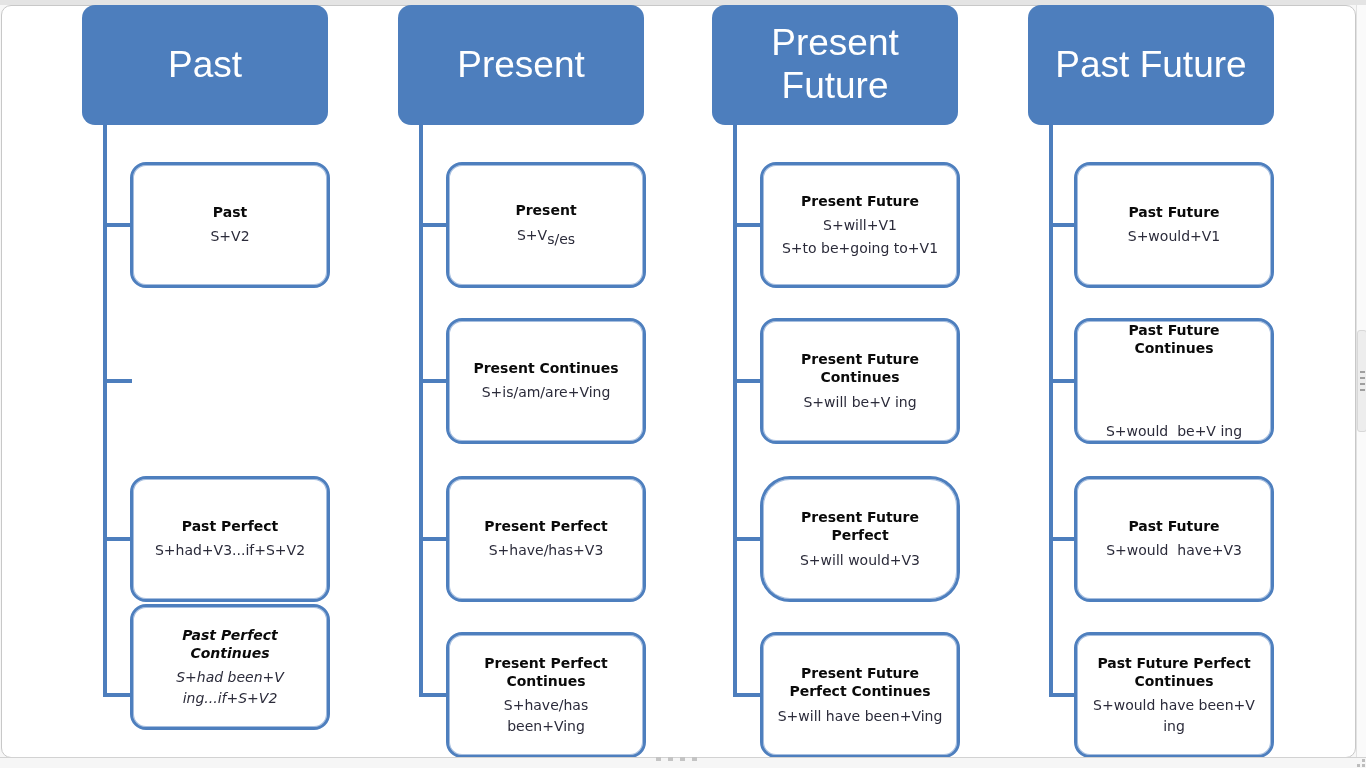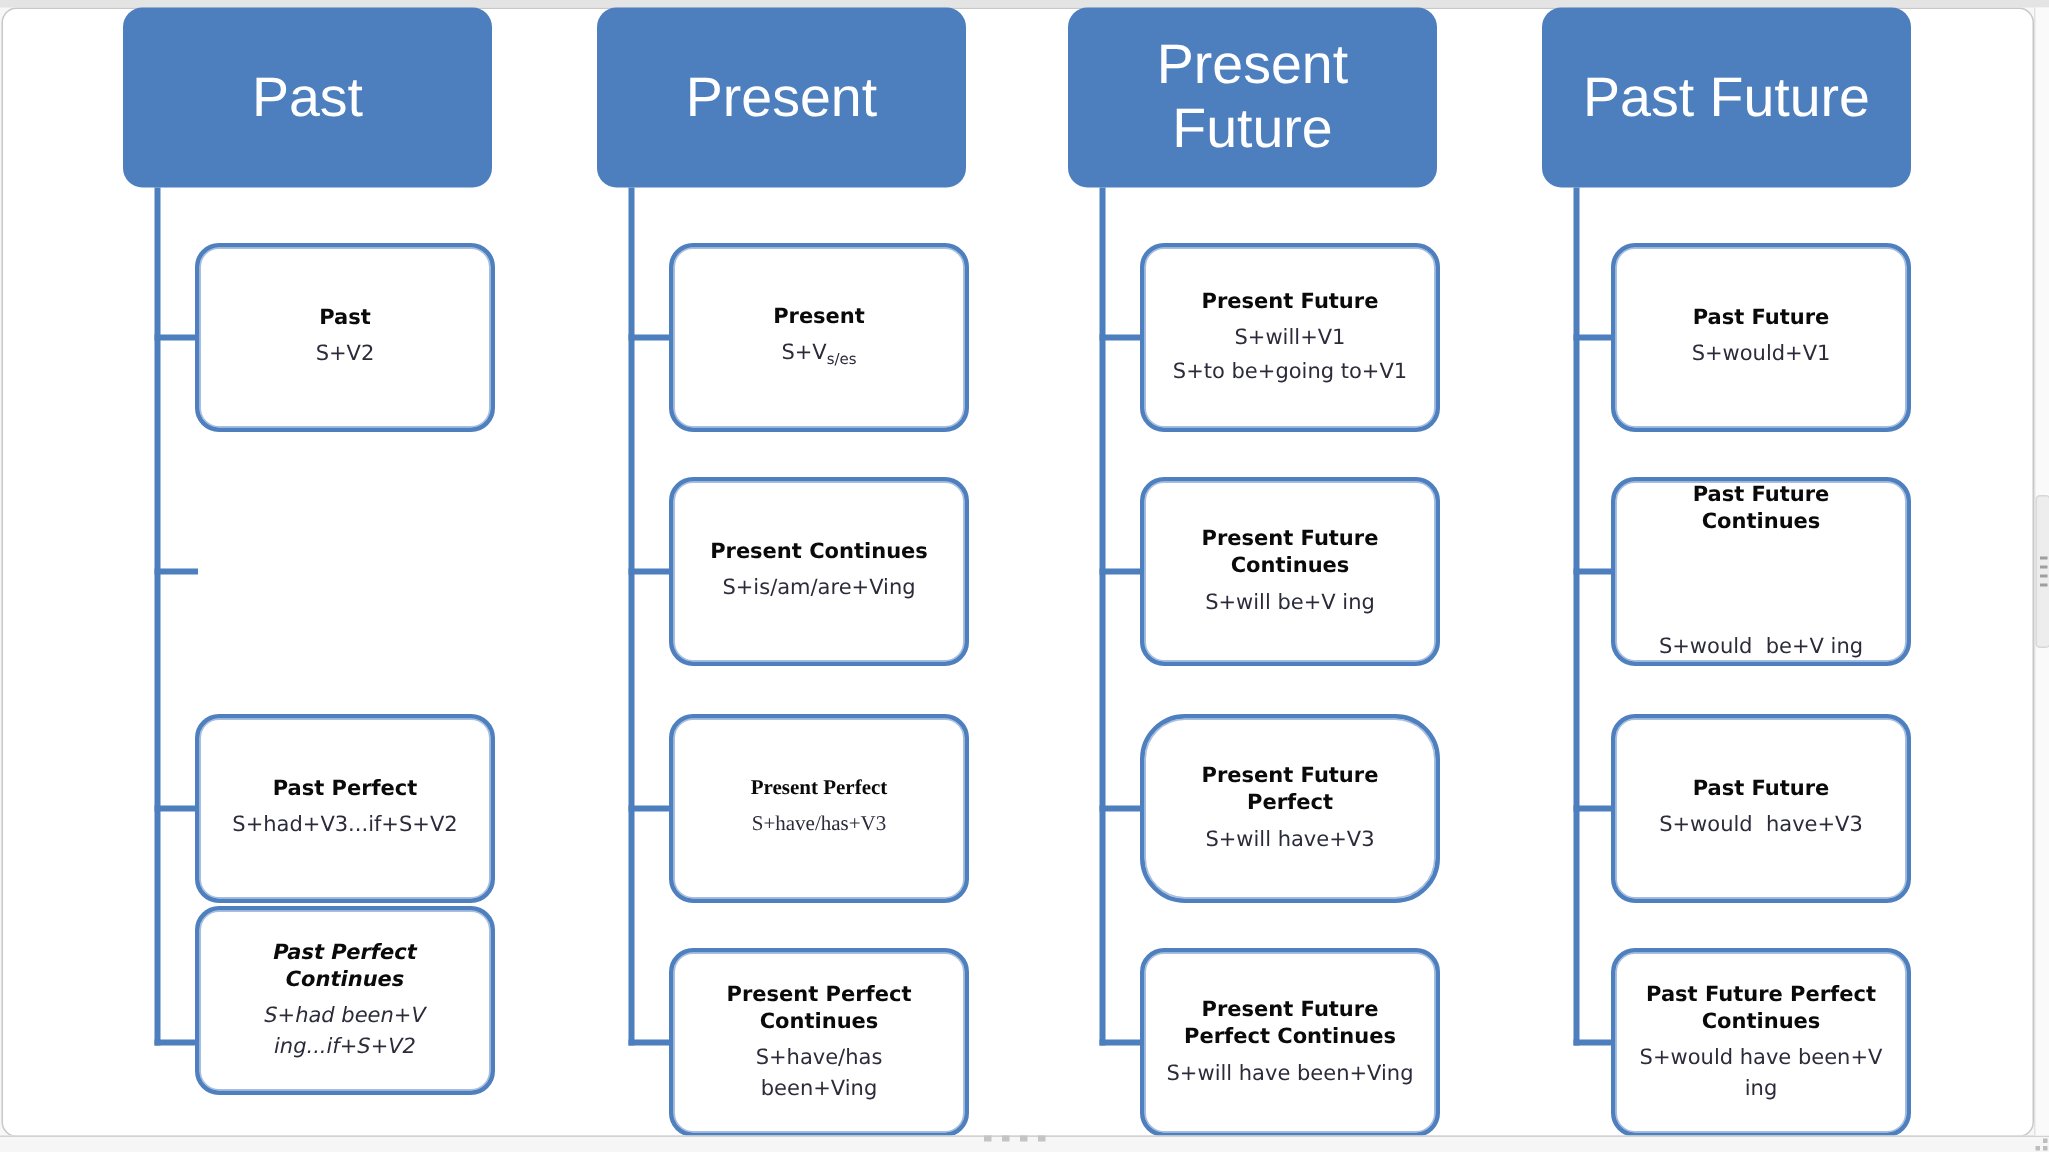--- a/index.html
+++ b/index.html
@@ -11,21 +11,21 @@
   .hdr{position:absolute;width:246px;height:120px;background:#4d7ebd;border-radius:13px;
        display:flex;align-items:center;justify-content:center;text-align:center;
        color:#ffffff;font-family:"Liberation Sans",sans-serif;font-size:37px;line-height:1.15;
        padding:0 12px;box-sizing:border-box;}
   .tbox{position:absolute;width:200px;height:126px;background:#ffffff;
         border:3px solid #4e7fbe;border-radius:16px;box-shadow:inset 0 0 0 1px #a6bedf;
         display:flex;flex-direction:column;align-items:center;justify-content:center;
         text-align:center;padding:0 10px;box-sizing:border-box;gap:5px;}
   .tbox-title{font-weight:700;font-size:14px;line-height:1.3;color:#0a0a0a;}
   .tbox-line{font-size:14px;line-height:1.45;color:#2b2b3a;white-space:pre;}
-  .fsub{font-size:10px;color:#2b2b3a;}
+  .fsub{font-size:14px;color:#2b2b3a;}
   .vline{position:absolute;width:4px;background:#4d7ebd;}
   .stub{position:absolute;height:4px;width:29px;background:#4d7ebd;}
   .botstrip{position:absolute;left:0;top:757px;width:1366px;height:11px;background:#f6f6f6;
             border-top:1px solid #d2d2d2;}
   .footer-marks{position:absolute;left:656px;top:757px;display:flex;gap:7px;}
   .footer-marks span{width:5px;height:4px;background:#c4c4c4;display:block;}
   .scrolltrack{position:absolute;left:1356px;top:5px;width:10px;height:752px;background:#fafafa;
                border-left:1px solid #e2e2e2;}
   .scrollthumb{position:absolute;left:1357px;top:330px;width:8px;height:100px;background:#ededed;
                border:1px solid #d8d8d8;border-radius:3px;display:flex;flex-direction:column;
@@ -77,21 +77,21 @@
   <div class="stub" style="left:419px;top:693px;"></div>
 
   <div class="tbox" style="left:446px;top:162px;">
     <div class="tbox-title">Present</div>
     <div class="tbox-line"><span>S+V</span><sub class="fsub">s/es</sub></div>
   </div>
   <div class="tbox" style="left:446px;top:318px;">
     <div class="tbox-title">Present Continues</div>
     <div class="tbox-line">S+is/am/are+Ving</div>
   </div>
-  <div class="tbox" style="left:446px;top:476px;font-family:Liberation Serif, serif;">
+  <div class="tbox" style="left:446px;top:476px;">
     <div class="tbox-title">Present Perfect</div>
     <div class="tbox-line">S+have/has+V3</div>
   </div>
   <div class="tbox" style="left:446px;top:632px;">
     <div class="tbox-title">Present Perfect Continues</div>
     <div class="tbox-line">S+have/has</div>
     <div class="tbox-line" style="margin-top:-5px;">been+Ving</div>
   </div>
 
   <div class="hdr" style="left:712px;top:5px;">
@@ -107,21 +107,21 @@
     <div class="tbox-title">Present Future</div>
     <div class="tbox-line">S+will+V1</div>
     <div class="tbox-line" style="margin-top:-2px;">S+to be+going to+V1</div>
   </div>
   <div class="tbox" style="left:760px;top:318px;">
     <div class="tbox-title">Present Future Continues</div>
     <div class="tbox-line">S+will be+V ing</div>
   </div>
   <div class="tbox" style="left:760px;top:476px;border-radius:30px;">
     <div class="tbox-title">Present Future Perfect</div>
-    <div class="tbox-line">S+will have+V3</div>
+    <div class="tbox-line">S+will would+V3</div>
   </div>
   <div class="tbox" style="left:760px;top:632px;align-items:center;">
     <div class="tbox-title">Present Future Perfect Continues</div>
     <div class="tbox-line">S+will have been+Ving</div>
   </div>
 
   <div class="hdr" style="left:1028px;top:5px;">
       <span>Past Future</span>
     </div>
   <div class="vline" style="left:1049px;top:125px;height:572px;"></div>

